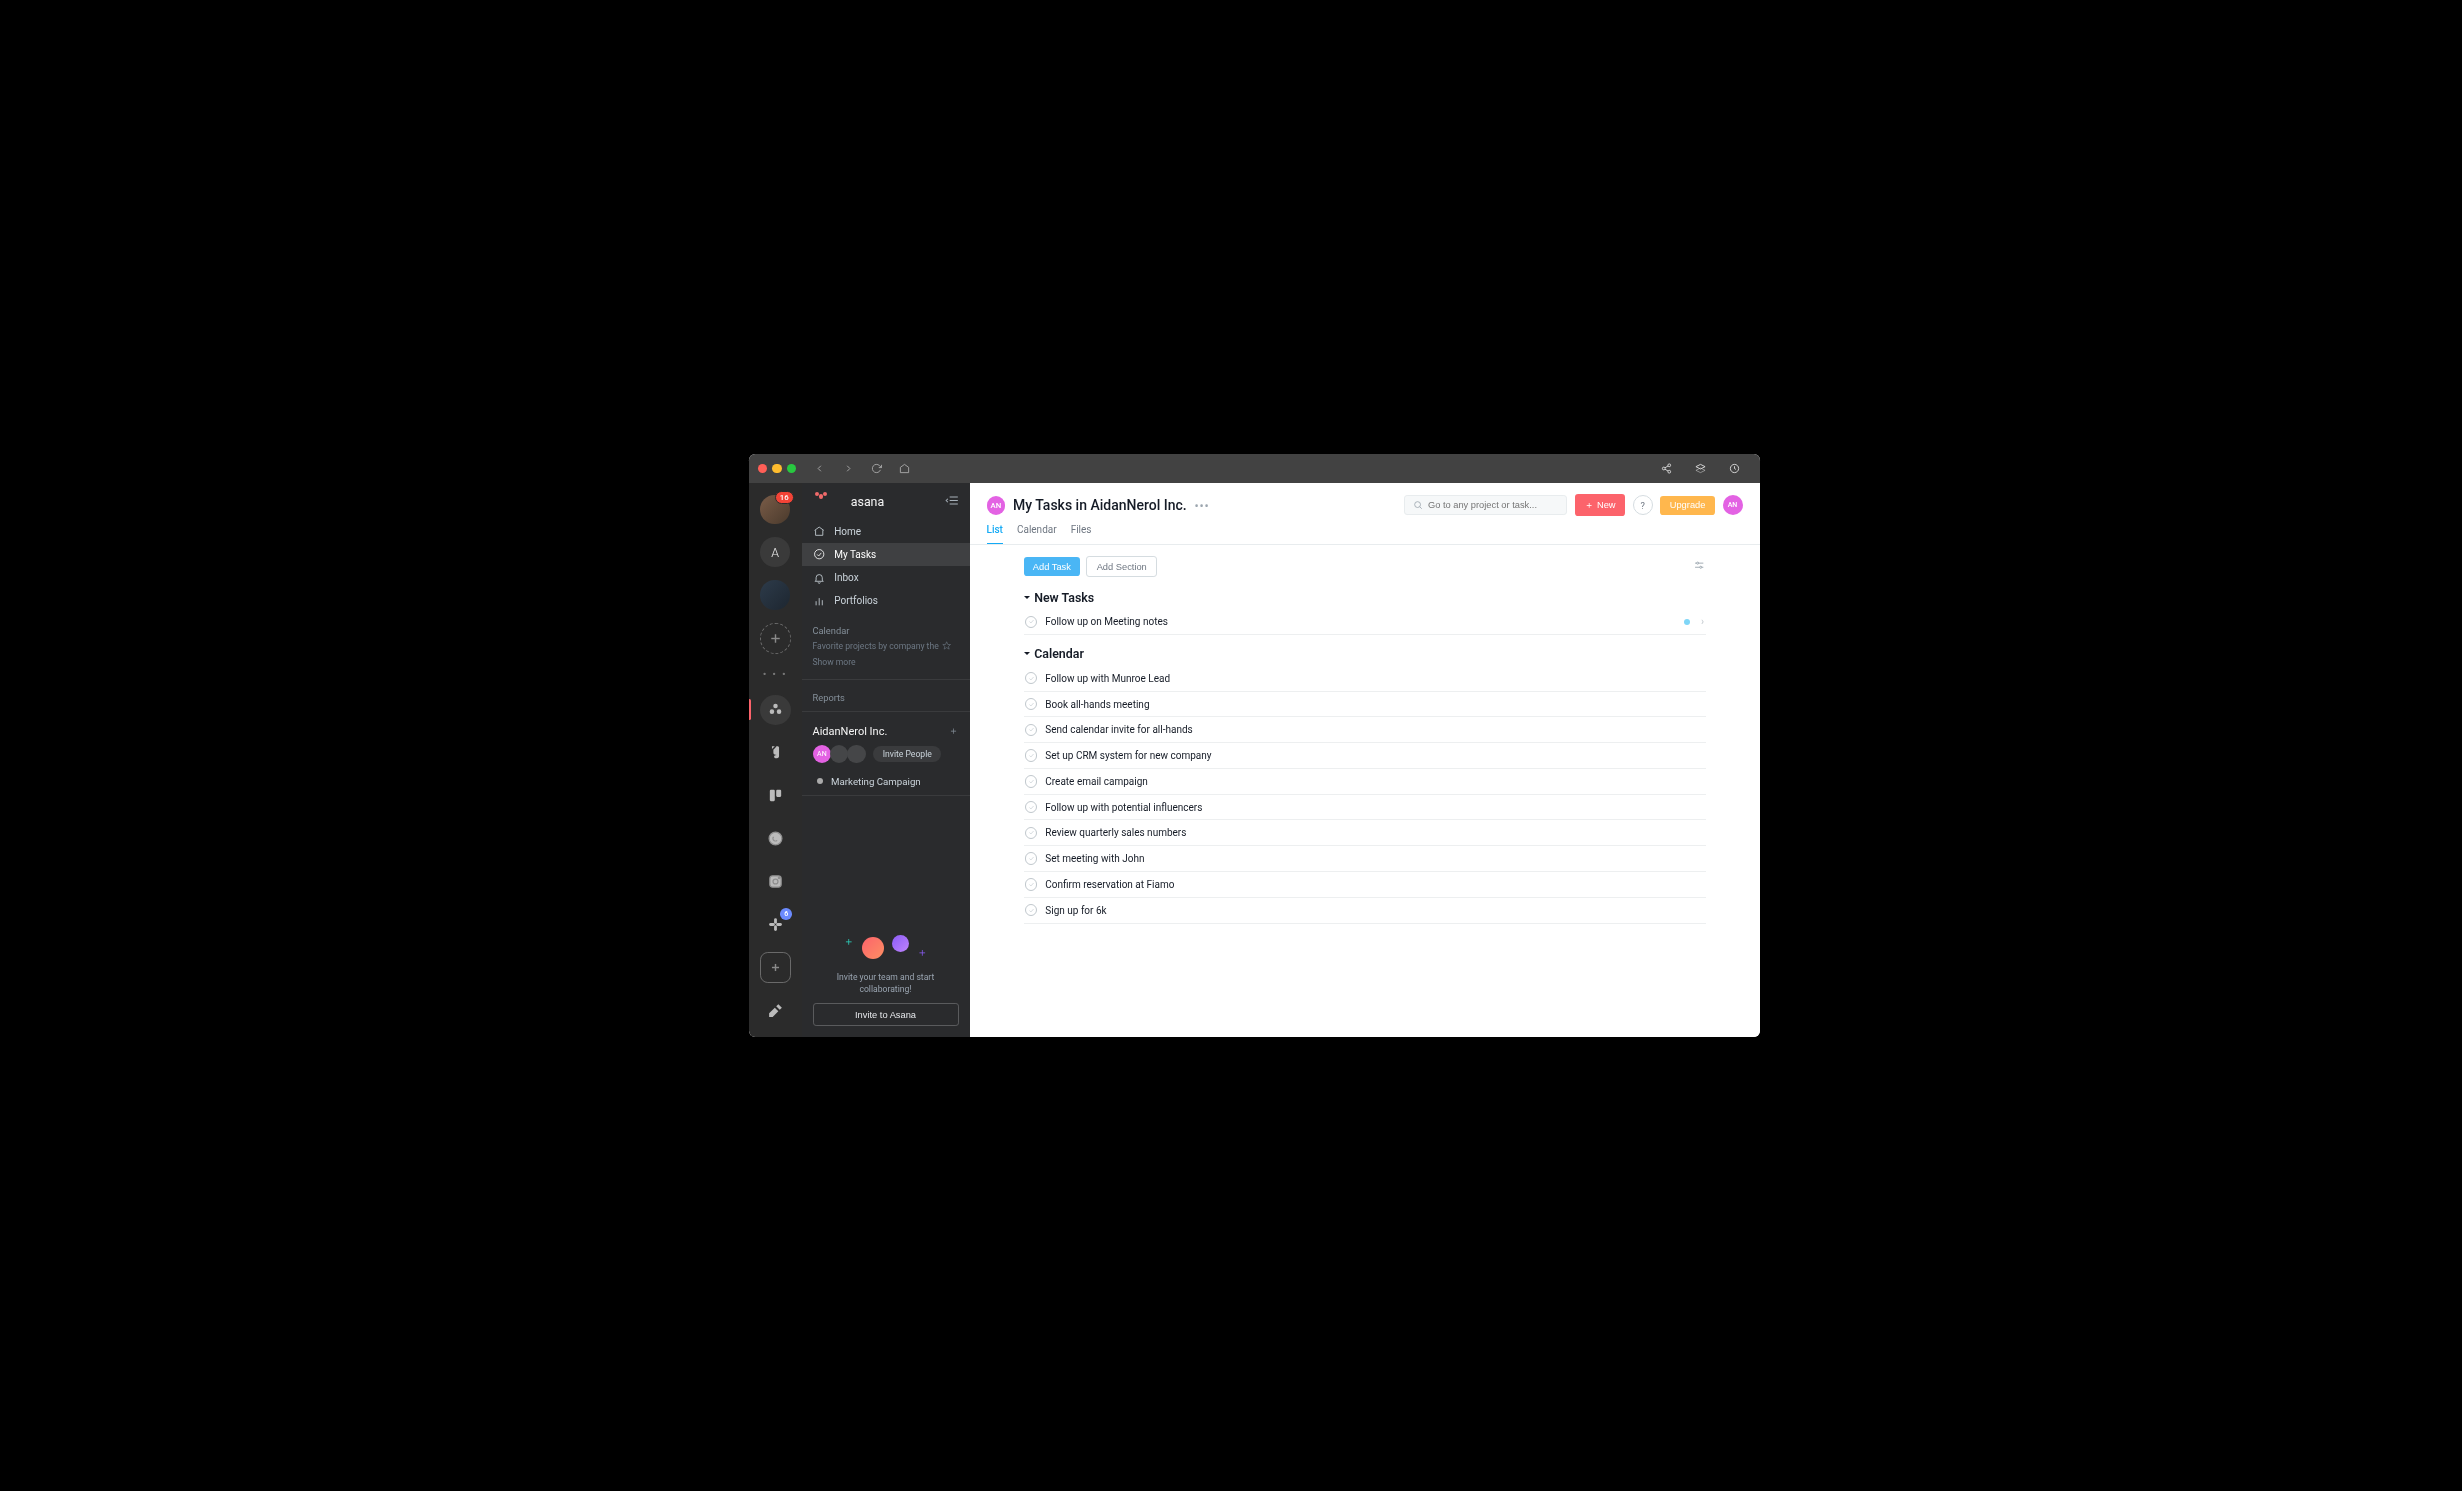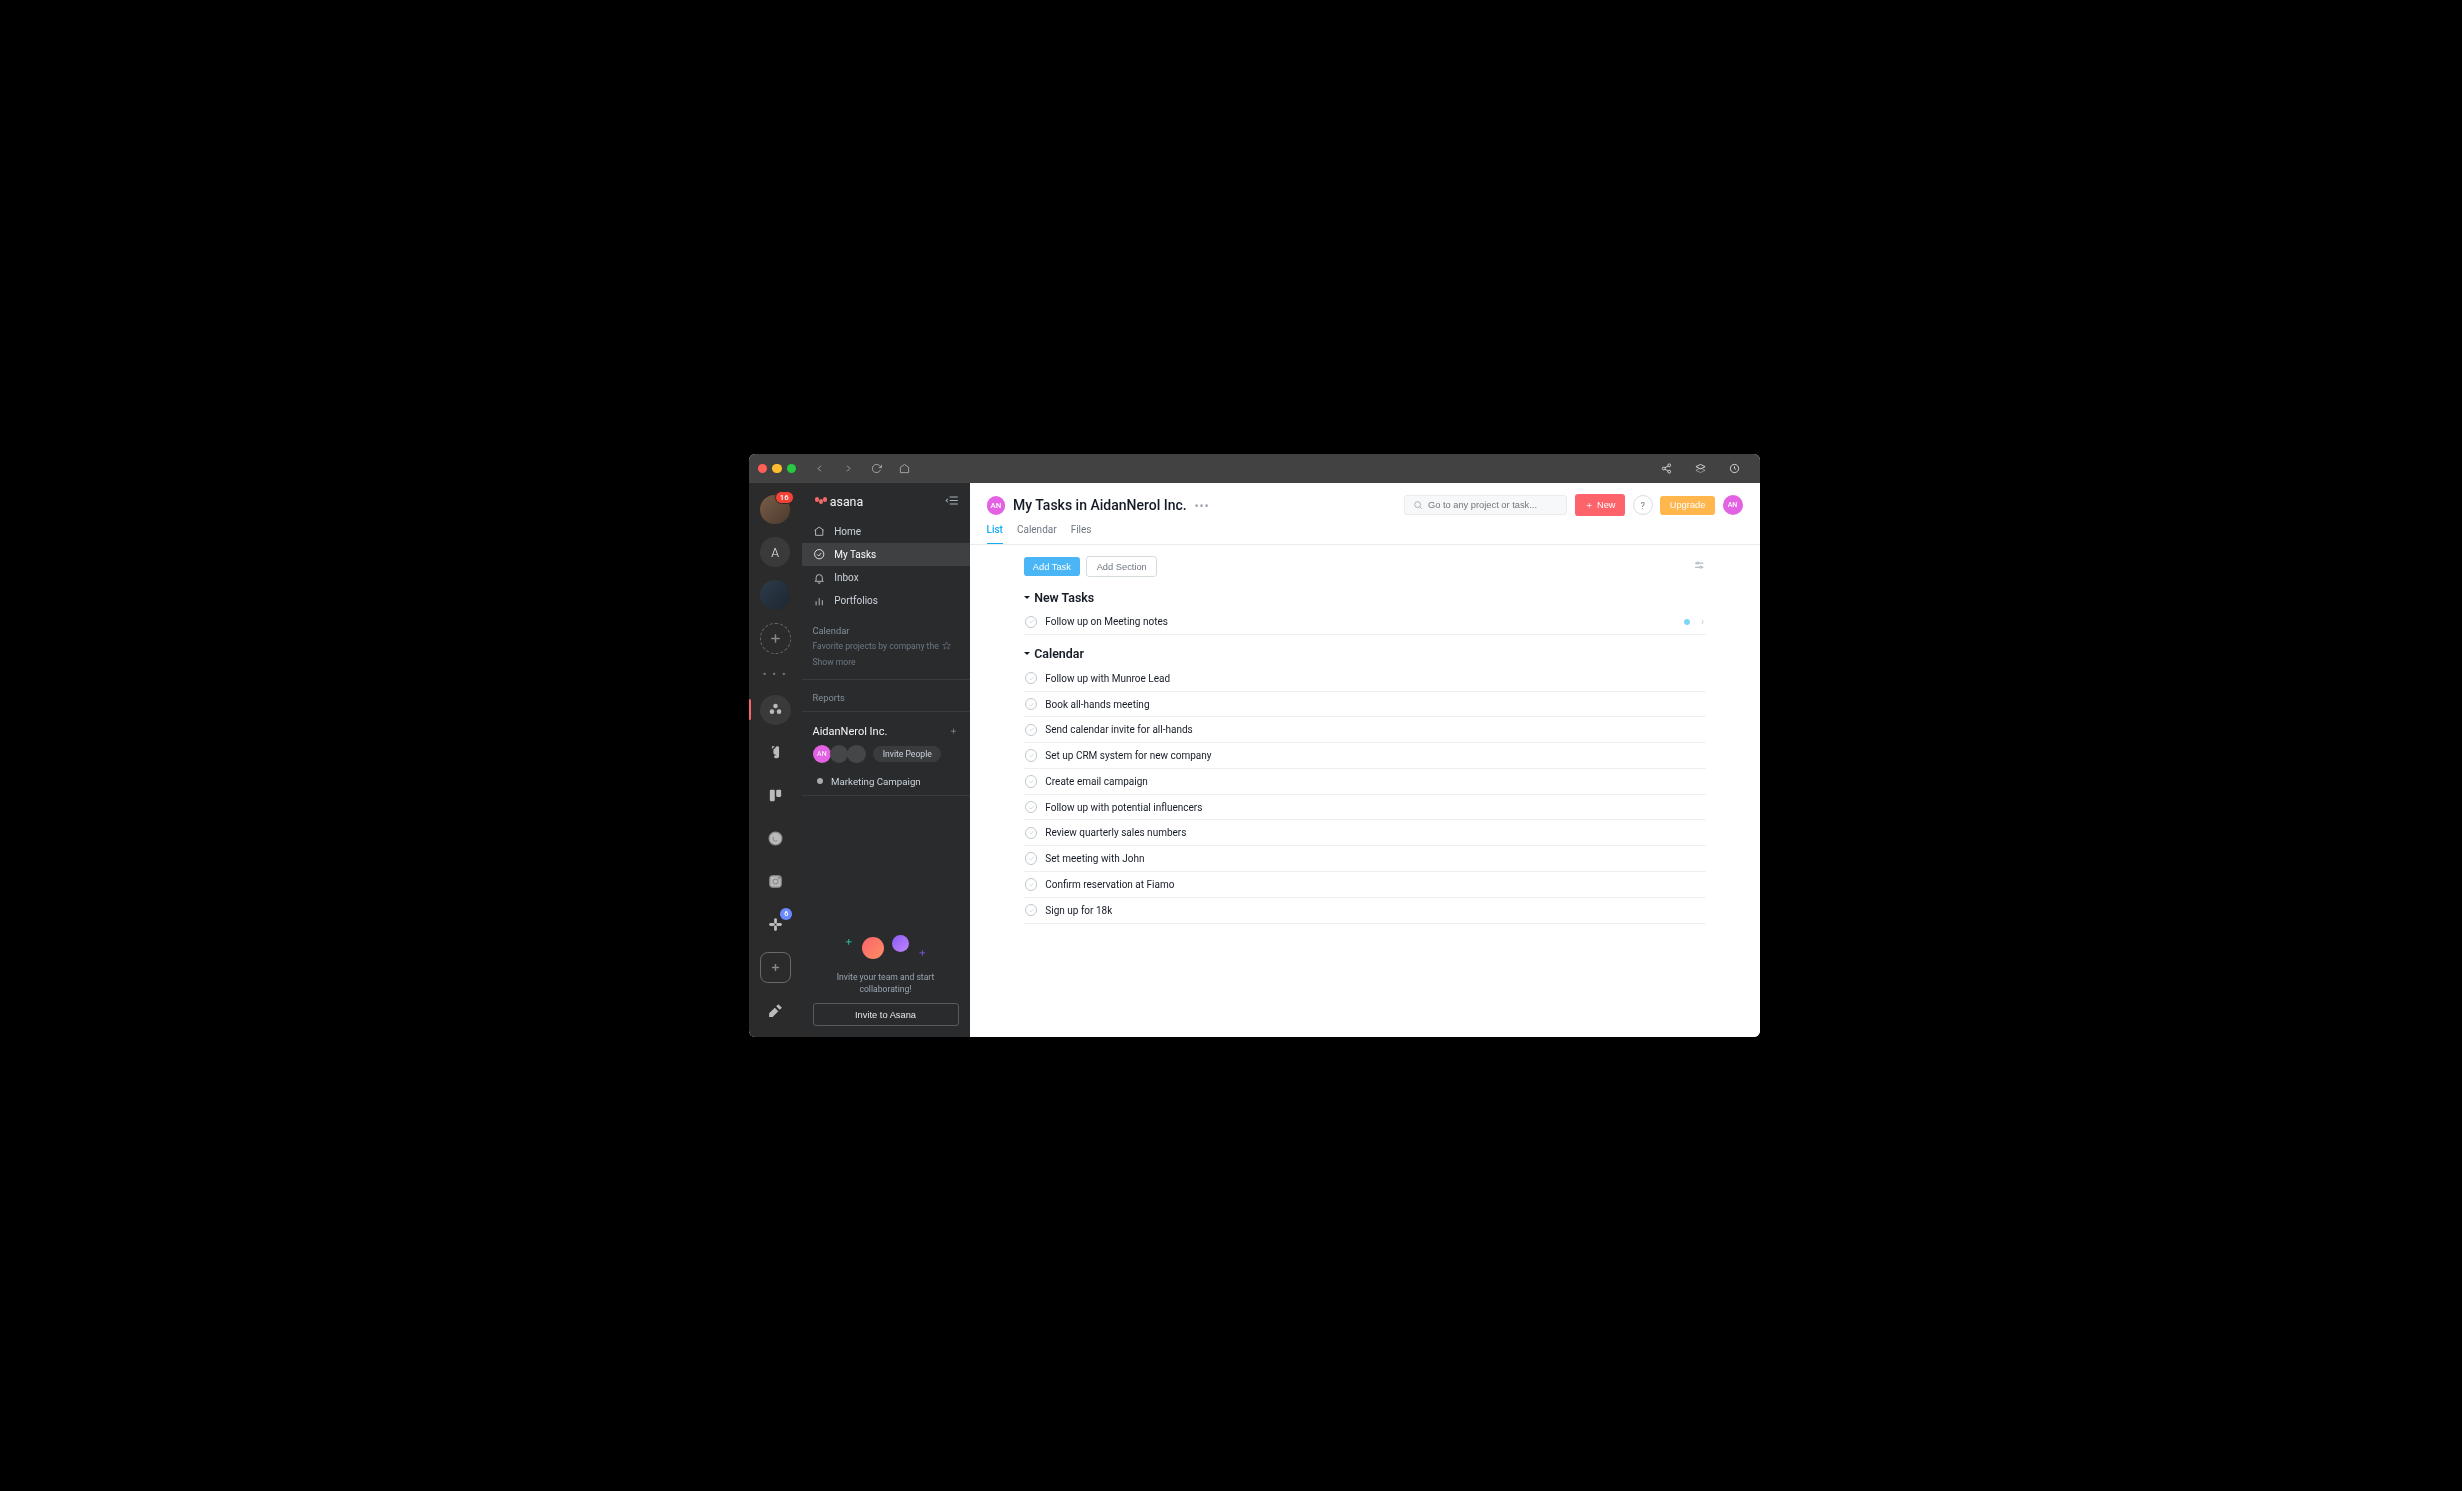--- a/index.html
+++ b/index.html
@@ -72,21 +72,21 @@
 
 .sidebar {
   width: 168px;
   background: #2a2b2d;
   color:#cbd4db;
   display:flex;
   flex-direction:column;
   font-size:10px;
 }
 .sb-header { display:flex; align-items:center; justify-content:space-between; padding:11px 11px 7.8px; color:#f5f5f5; }
-.sb-logo { display:flex; align-items:center; gap:0; font-size:12.4px; font-weight:400;}
+.sb-logo { display:flex; align-items:flex-start; gap:21px; font-size:12.4px; font-weight:400;}
 .sb-logo-mark { display:flex; gap:1.6px; }
 .sb-logo-mark span { width:4.7px; height:4.7px; background:#f06a6a; border-radius:50%; }
 .sb-logo-mark span:first-child { position:relative; top:-2.3px; left:2.3px;}
 .sb-logo-mark span:last-child { position:relative; top:-2.3px; left:-2.3px;}
 .sb-collapse { cursor:pointer; color:#a7b1ba; }
 .sb-nav { padding:3.1px 0; }
 .sb-nav-item { display:flex; align-items:center; gap:9.3px; padding:5.4px 11px; cursor:pointer; color:#cbd4db;}
 .sb-nav-item.active { background:#3f4042; color:#fff; }
 .sb-nav-item .icon { width:12.4px; display:flex; align-items:center; justify-content:center; }
 .sb-nav-item svg { width:12.4px; height:12.4px; stroke:#cbd4db; fill:none; stroke-width:1.6; }
@@ -508,20 +508,20 @@
                 </svg>
               </span>
               <span class="task-name">Confirm reservation at Fiamo</span>
             </div>
             <div class="task-row">
               <span class="task-check">
                 <svg viewBox="0 0 24 24">
                   <polyline points="5 12 10 17 19 7"></polyline>
                 </svg>
               </span>
-              <span class="task-name">Sign up for 18k</span>
+              <span class="task-name">Sign up for 6k</span>
             </div>
           </div>
       </div>
     </div>
   </div>
 </div>
 
 
 </body></html>

